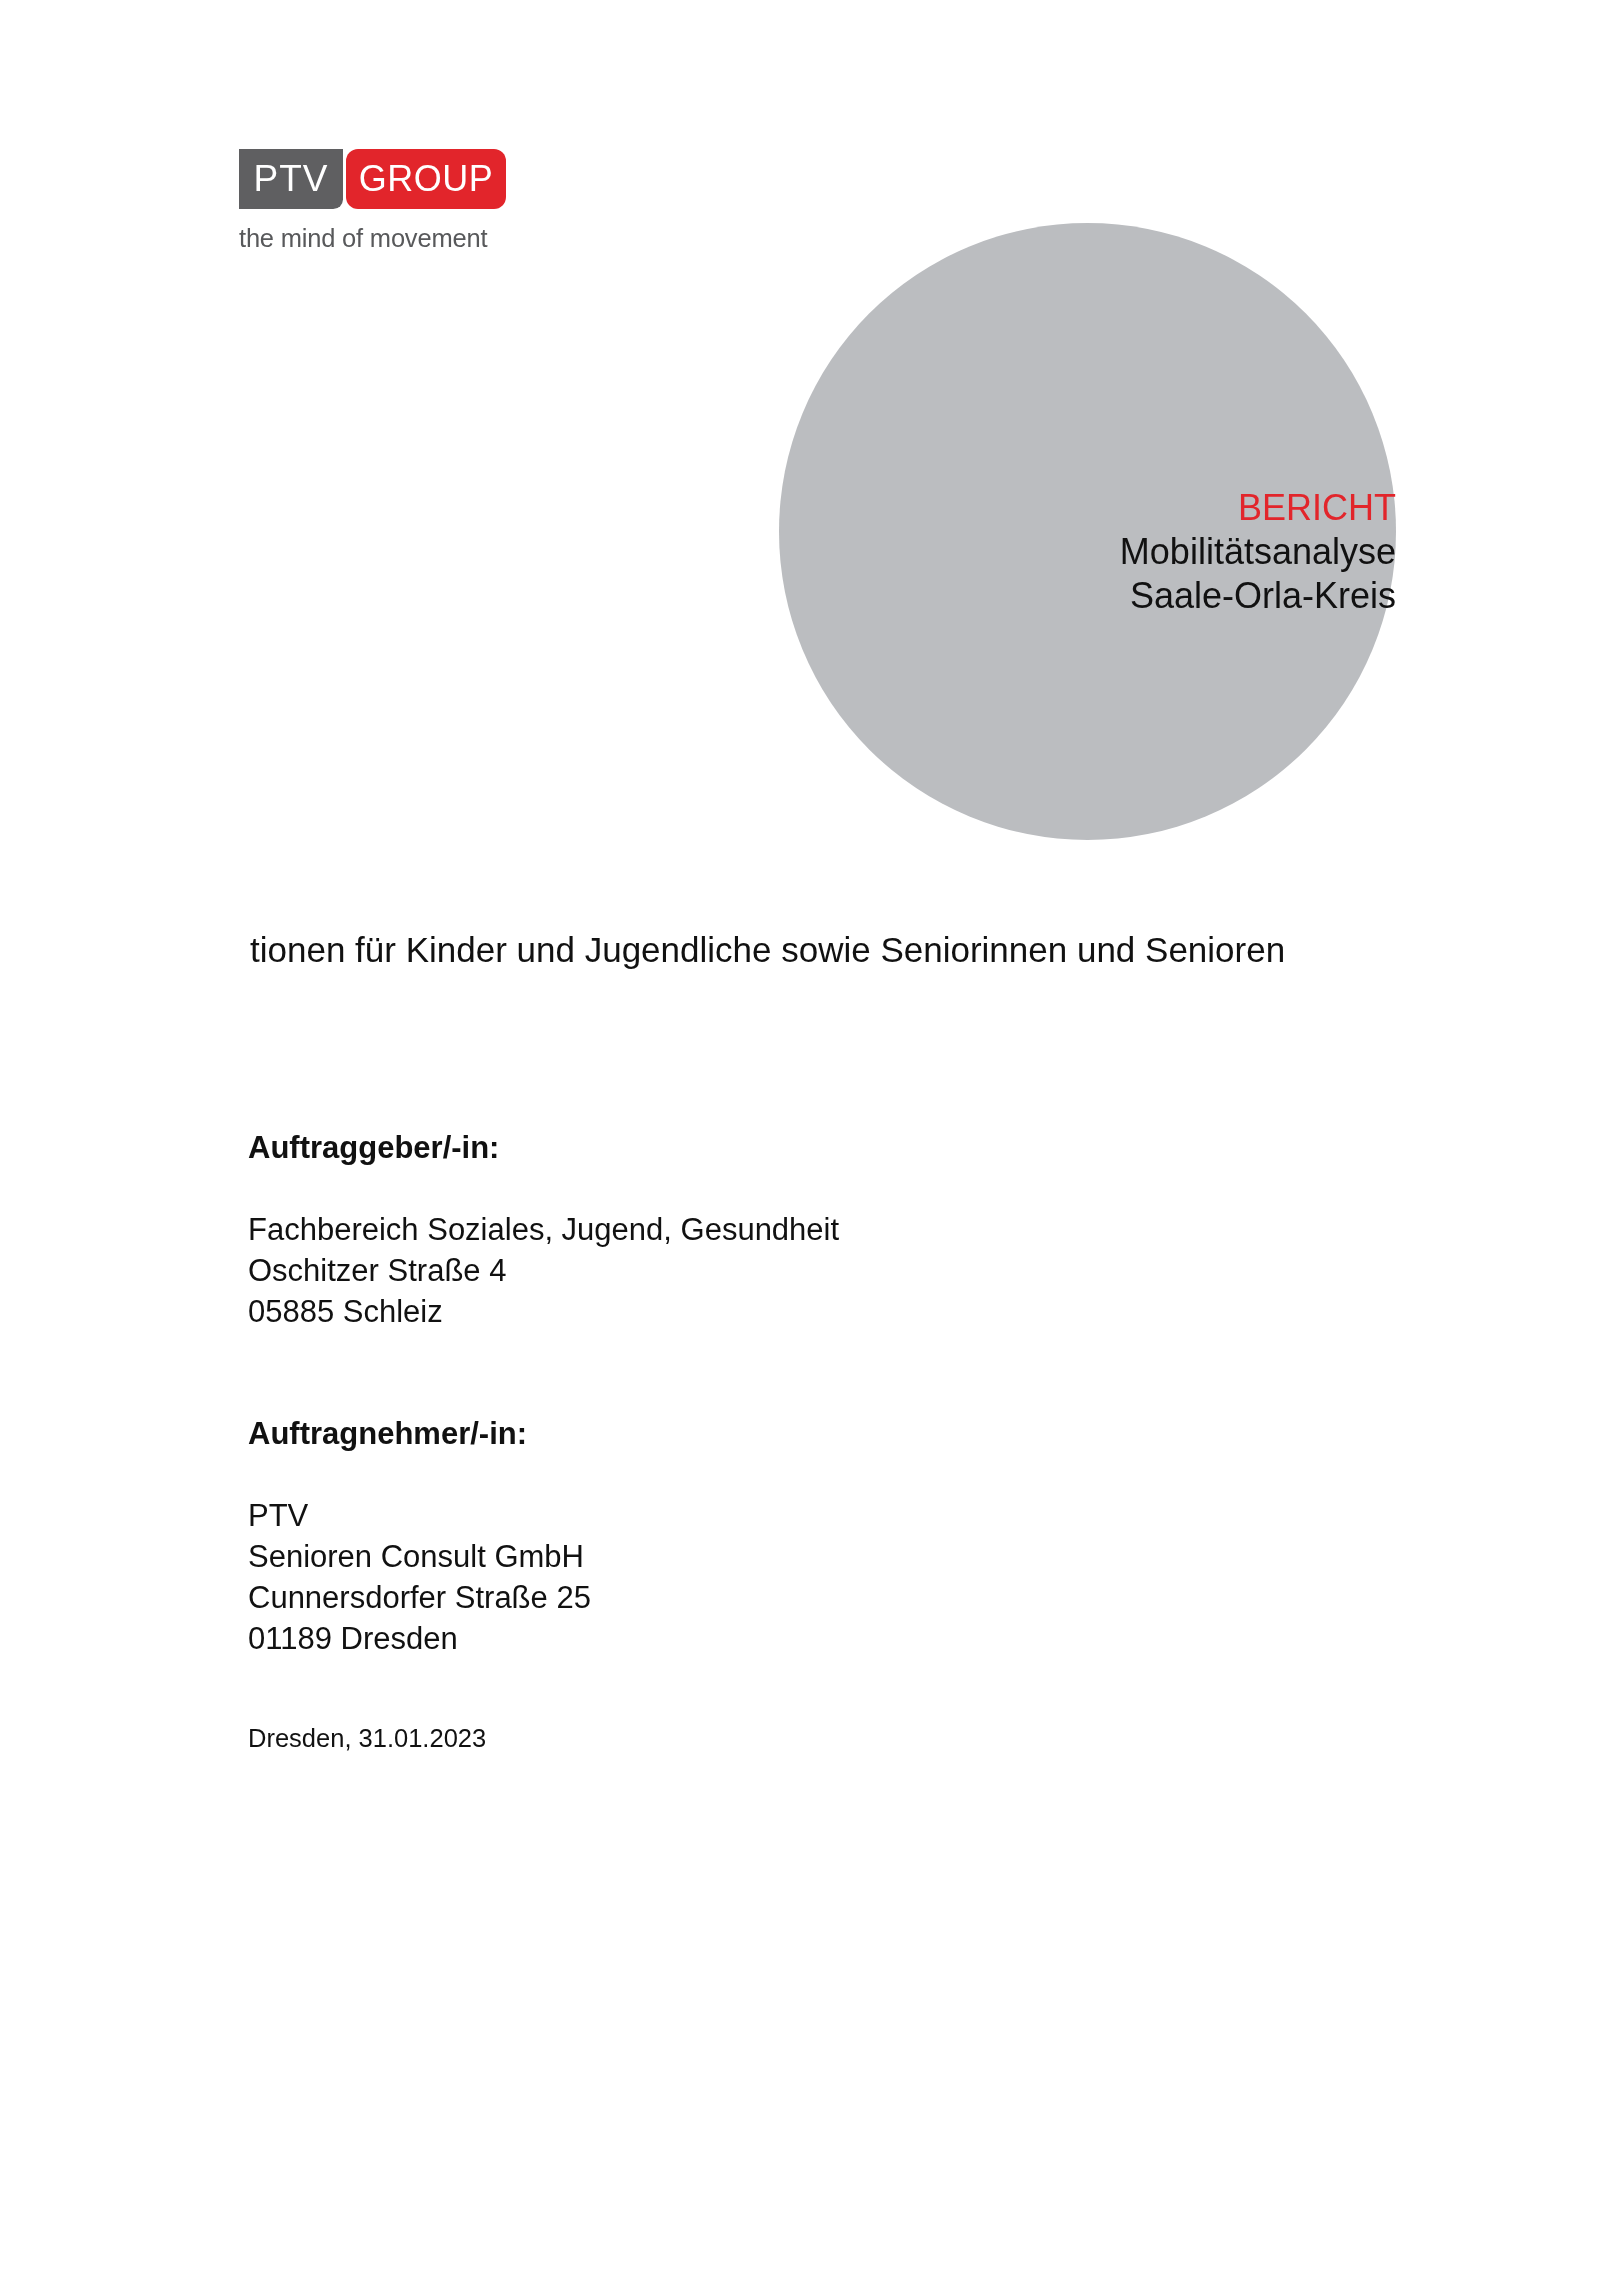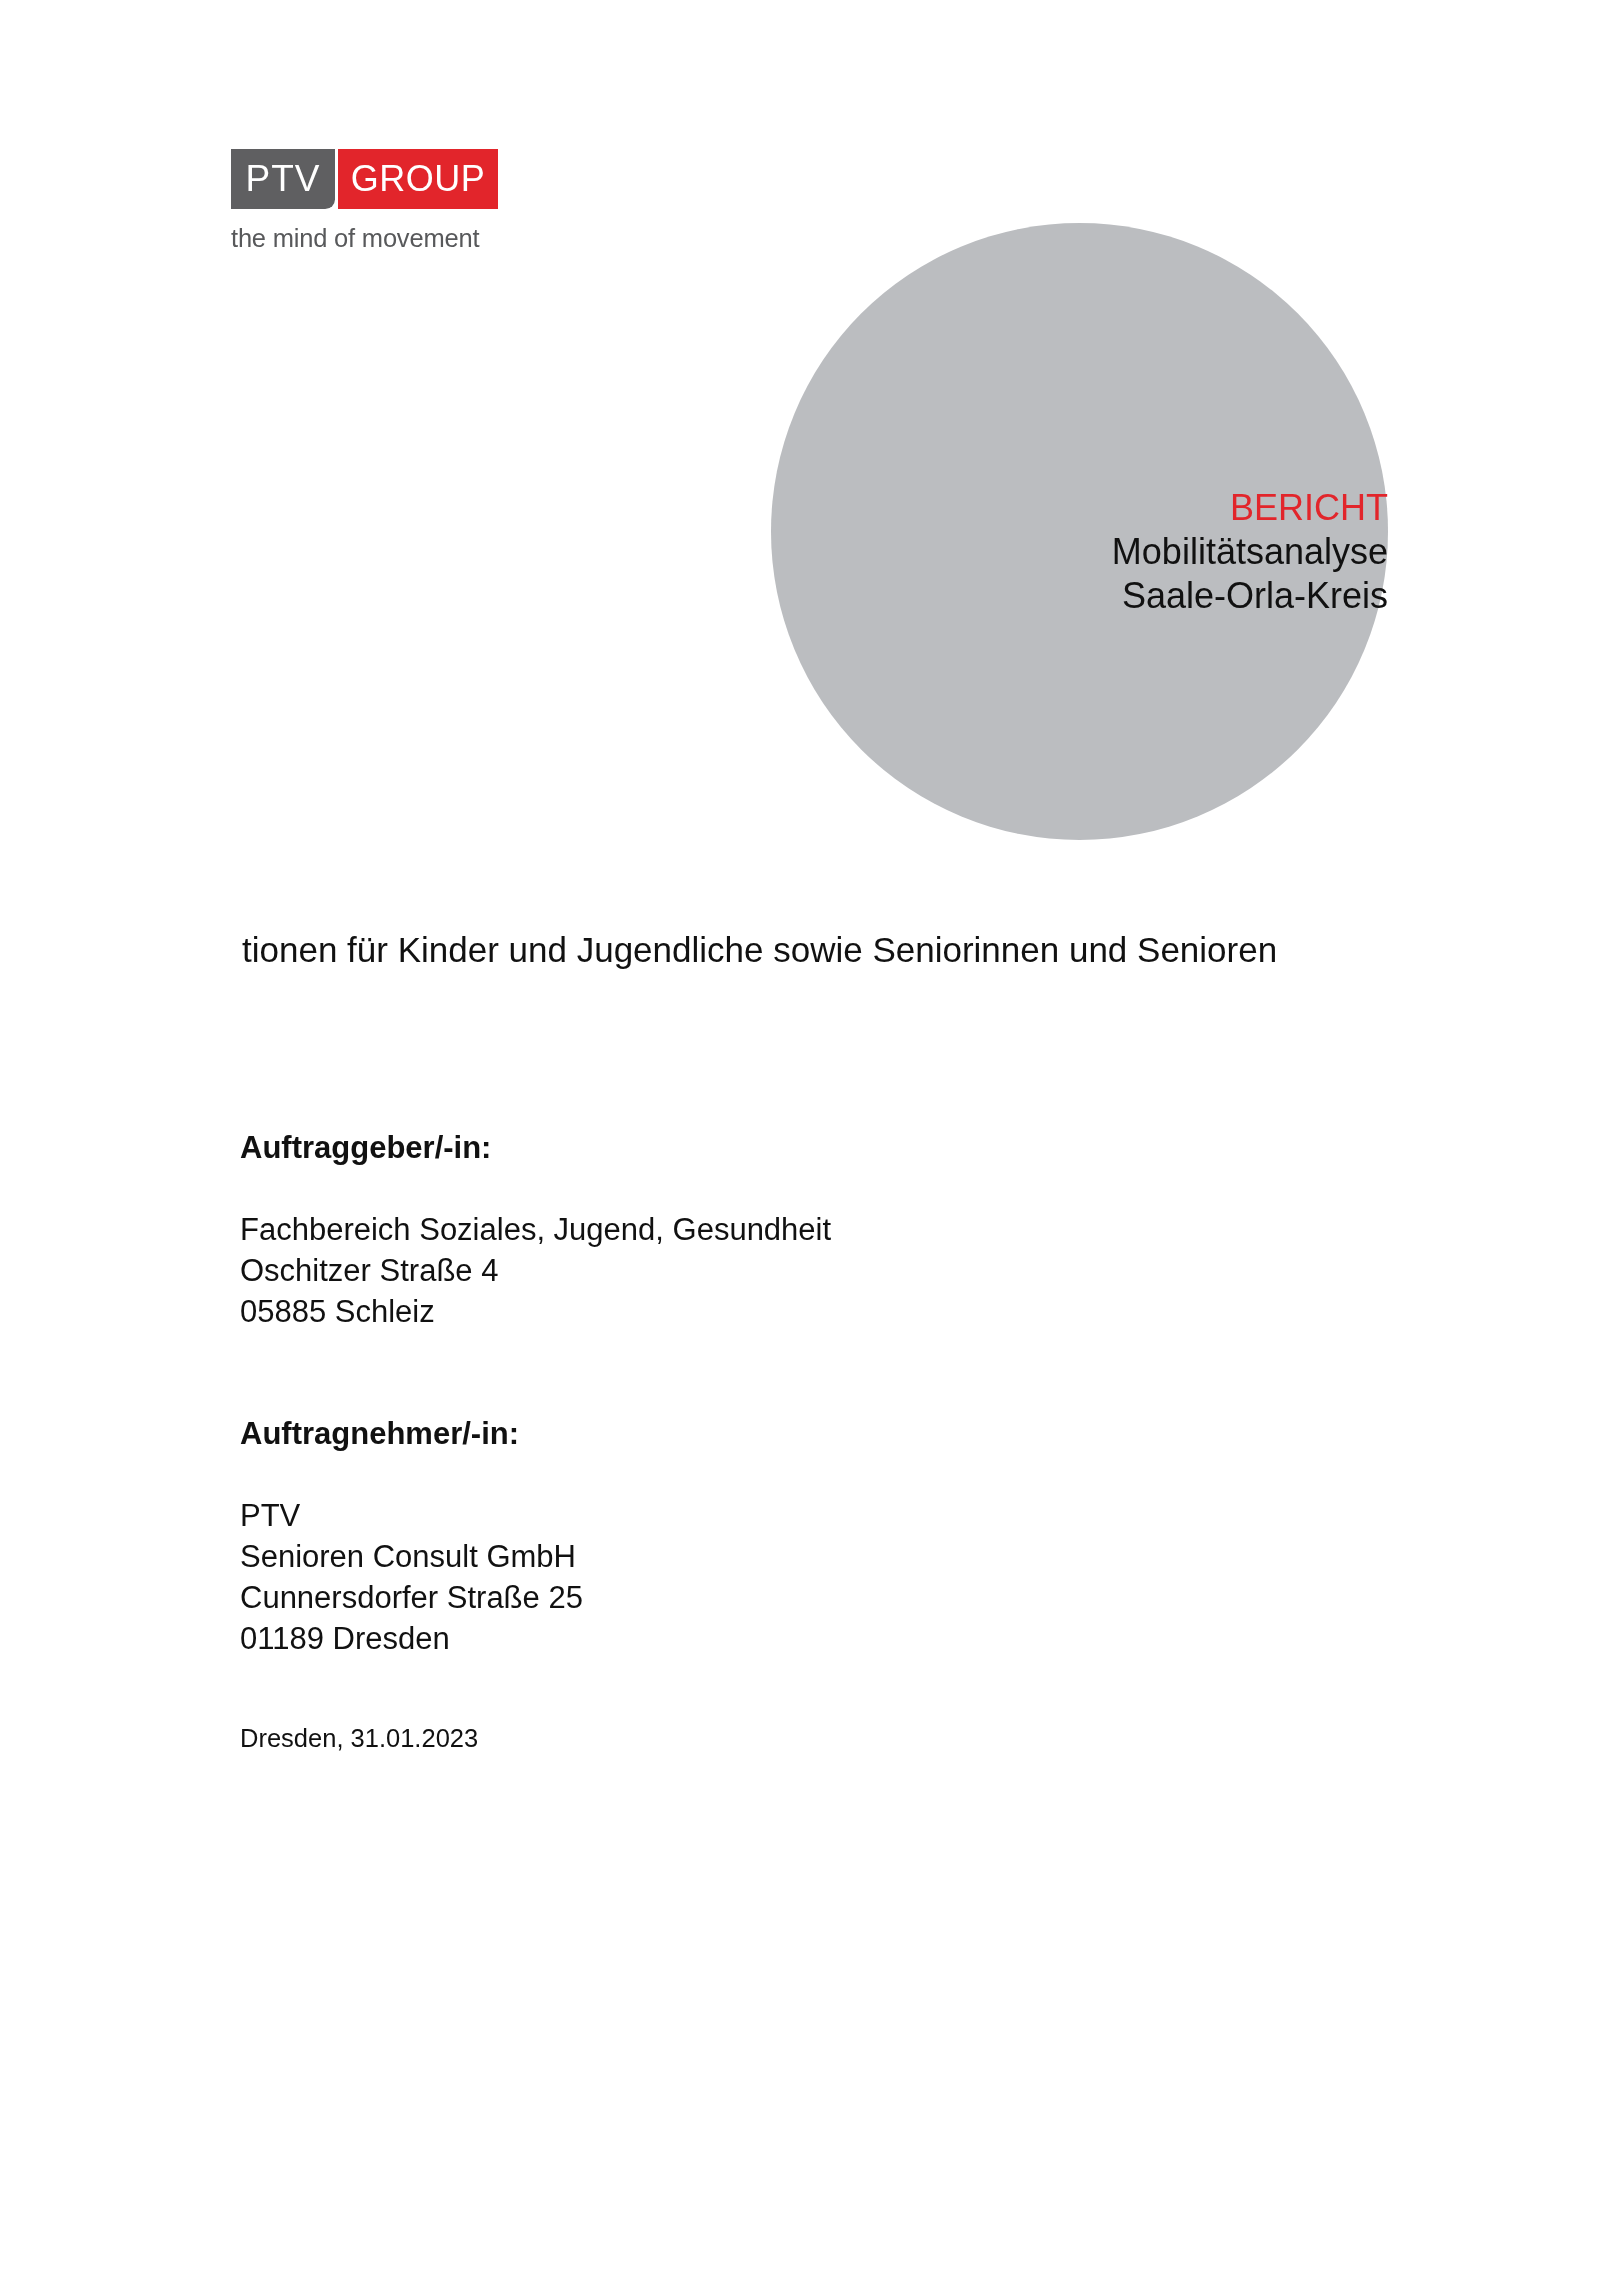--- a/index.html
+++ b/index.html
@@ -8,21 +8,21 @@
       background: #ffffff;
     }
     body {
       width: 1621px;
       height: 2293px;
       position: relative;
       overflow: hidden;
       font-family: "DejaVu Sans", "Liberation Sans", sans-serif;
       color: #111111;
     }
-    .abs { position: absolute; }
+    .abs { position: absolute; margin-left: 8px; }
 
     
     .logo {
       left: 231px;
       top: 149px;
       width: 267px;
       height: 60px;
     }
     .logo-ptv {
       position: absolute;
@@ -53,20 +53,21 @@
       top: 0;
       width: 160px;
       height: 60px;
       background: var(--accent);
       color: #ffffff;
       font-family: "Liberation Sans", sans-serif;
       font-size: 36px;
       line-height: 60px;
       text-align: center;
       letter-spacing: 0.5px;
+      border-radius: 12px;
     }
     .tagline {
       left: 231px;
       top: 223px;
       width: 274px;
       font-family: "Liberation Sans", sans-serif;
       font-size: 25.5px;
       line-height: 31px;
       color: var(--tagline-color);
       white-space: nowrap;

